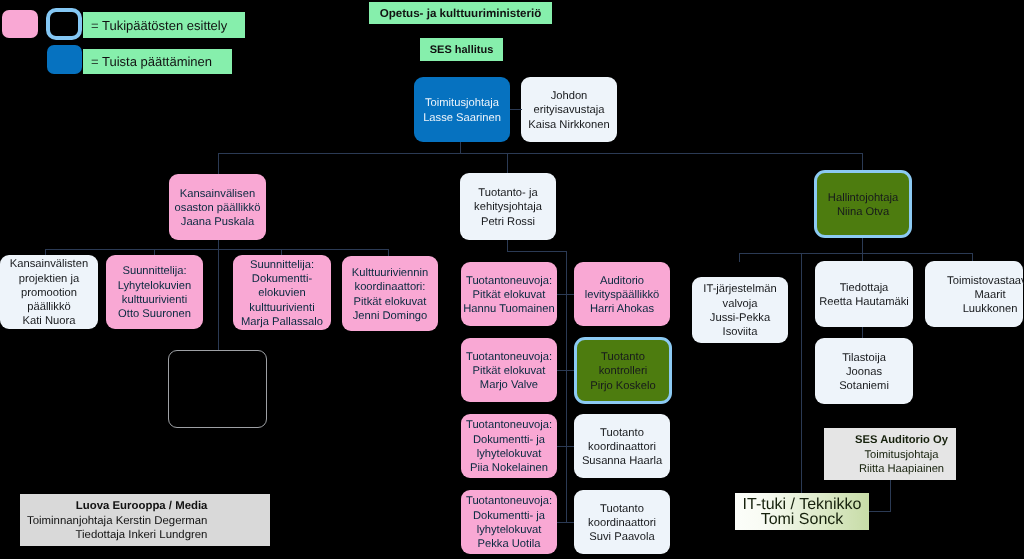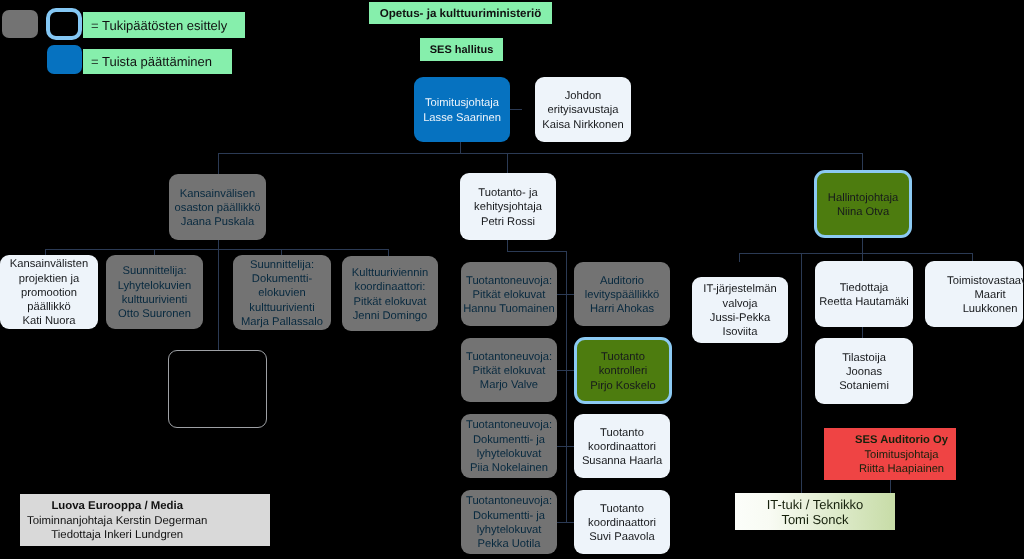--- a/index.html
+++ b/index.html
@@ -4,26 +4,26 @@
 <title>SES organisaatiokaavio</title>
 <style>
   html,body{margin:0;padding:0;background:#000;}
   #page{position:relative;width:1024px;height:559px;background:#000;overflow:hidden;
         font-family:"Liberation Sans", sans-serif;
         -webkit-font-smoothing:antialiased;
         text-rendering:geometricPrecision;}
   .node{position:absolute;filter:opacity(1);box-sizing:border-box;display:flex;align-items:center;justify-content:center;
         text-align:center;font-size:11.2px;line-height:14.3px;color:#07293f;padding-top:2px;white-space:pre-line;
         }
-  .blue{background:#737373;border-radius:9px;}
+  .blue{background:#f9a8d4;border-radius:9px;}
   .white{background:#eef4fa;border-radius:9px;color:#17191c;}
   .white-bb{background:#4d7c0f;border-radius:11px;border:3px solid #8ccaf3;color:#17191c;}
   .darkblue{background:#0672c0;border-radius:9px;color:#edf4fb;}
   .plain{background:#86efac;color:#111;font-weight:bold;}
-  .green{background:#ef4444;color:#16210c;padding-left:23px;}
+  .green{background:#e5e5e5;color:#16210c;padding-left:23px;}
   .grey{background:#d9d9d9;color:#111;}
   .empty{background:transparent;border:1px solid #9ea1a5;border-radius:9px;}
   .lnh{position:absolute;background:#2b3a54;height:1px;}
   .lnv{position:absolute;background:#2b3a54;width:1px;}
 </style>
 </head>
 <body>
 
 <div id="page">
 
@@ -63,21 +63,21 @@
   <div class="node plain" style="left:83px;top:12px;width:162px;height:26px;font-size:13px;font-weight:normal;justify-content:flex-start;padding-left:8px;">= Tukipäätösten esittely</div>
   <div class="node" style="left:47px;top:45px;width:35px;height:29px;background:#0672c0;border-radius:7px;"></div>
   <div class="node plain" style="left:83px;top:49px;width:149px;height:25px;font-size:13px;font-weight:normal;justify-content:flex-start;padding-left:8px;">= Tuista päättäminen</div>
 
   <div class="node plain" style="left:369px;top:2px;width:183px;height:22px;font-size:11.6px;">Opetus- ja kulttuuriministeriö</div>
   <div class="node plain" style="left:420px;top:38px;width:83px;height:23px;font-size:11px;">SES hallitus</div>
 
   <div class="node darkblue" style="left:414px;top:77px;width:96px;height:65px;">
     <div><span>Toimitusjohtaja</span><br><span>Lasse Saarinen</span></div>
   </div>
-  <div class="node white" style="left:521px;top:77px;width:96px;height:65px;margin-left:14px;">
+  <div class="node white" style="left:521px;top:77px;width:96px;height:65px;">
     <div><span>Johdon
 erityisavustaja</span><br><span>Kaisa Nirkkonen</span></div>
   </div>
   <div class="lnh" style="left:510px;top:109px;width:12px;"></div>
 
   <div class="node blue" style="left:169px;top:174px;width:97px;height:66px;">Kansainvälisen
 osaston päällikkö
 Jaana Puskala</div>
   <div class="node white" style="left:460px;top:173px;width:96px;height:67px;">Tuotanto- ja
 kehitysjohtaja
@@ -141,21 +141,21 @@
 Reetta Hautamäki</div>
   <div class="node white" style="left:925px;top:261px;width:98px;height:66px;padding-left:32px;">Toimistovastaava
 Maarit Luukkonen</div>
   <div class="node white" style="left:815px;top:338px;width:98px;height:66px;text-align:center;">Tilastoija
 Joonas
 Sotaniemi</div>
 
   <div class="node green" style="left:824px;top:428px;width:132px;height:52px;line-height:14.7px;">
     <div><b>SES Auditorio Oy</b><br><span>Toimitusjohtaja</span><br><span>Riitta Haapiainen</span></div>
   </div>
-  <div class="node" style="left:735px;top:493px;width:160px;height:37px;background:linear-gradient(90deg,#fcfefa 0%,#f8fbf3 22%,#c7dca7 100%);color:#16210c;line-height:14.7px;font-size:13px;text-align:center;">
+  <div class="node" style="left:735px;top:493px;width:134px;height:37px;background:linear-gradient(90deg,#fcfefa 0%,#f8fbf3 22%,#c7dca7 100%);color:#16210c;line-height:14.7px;font-size:16px;text-align:center;">
     <div><span>IT-tuki / Teknikko</span><br><span>Tomi Sonck</span></div>
   </div>
 
-  <div class="node grey" style="left:20px;top:494px;width:250px;height:52px;justify-content:flex-start;text-align:center;padding-left:7px;font-size:11.4px;line-height:14.9px;">
+  <div class="node grey" style="left:20px;top:494px;width:250px;height:52px;justify-content:flex-start;text-align:right;padding-left:7px;font-size:11.4px;line-height:14.9px;">
     <div><b>Luova Eurooppa / Media</b><br><span>Toiminnanjohtaja Kerstin Degerman</span><br><span>Tiedottaja Inkeri Lundgren</span></div>
   </div>
 
 </div>
 
 </body></html>

